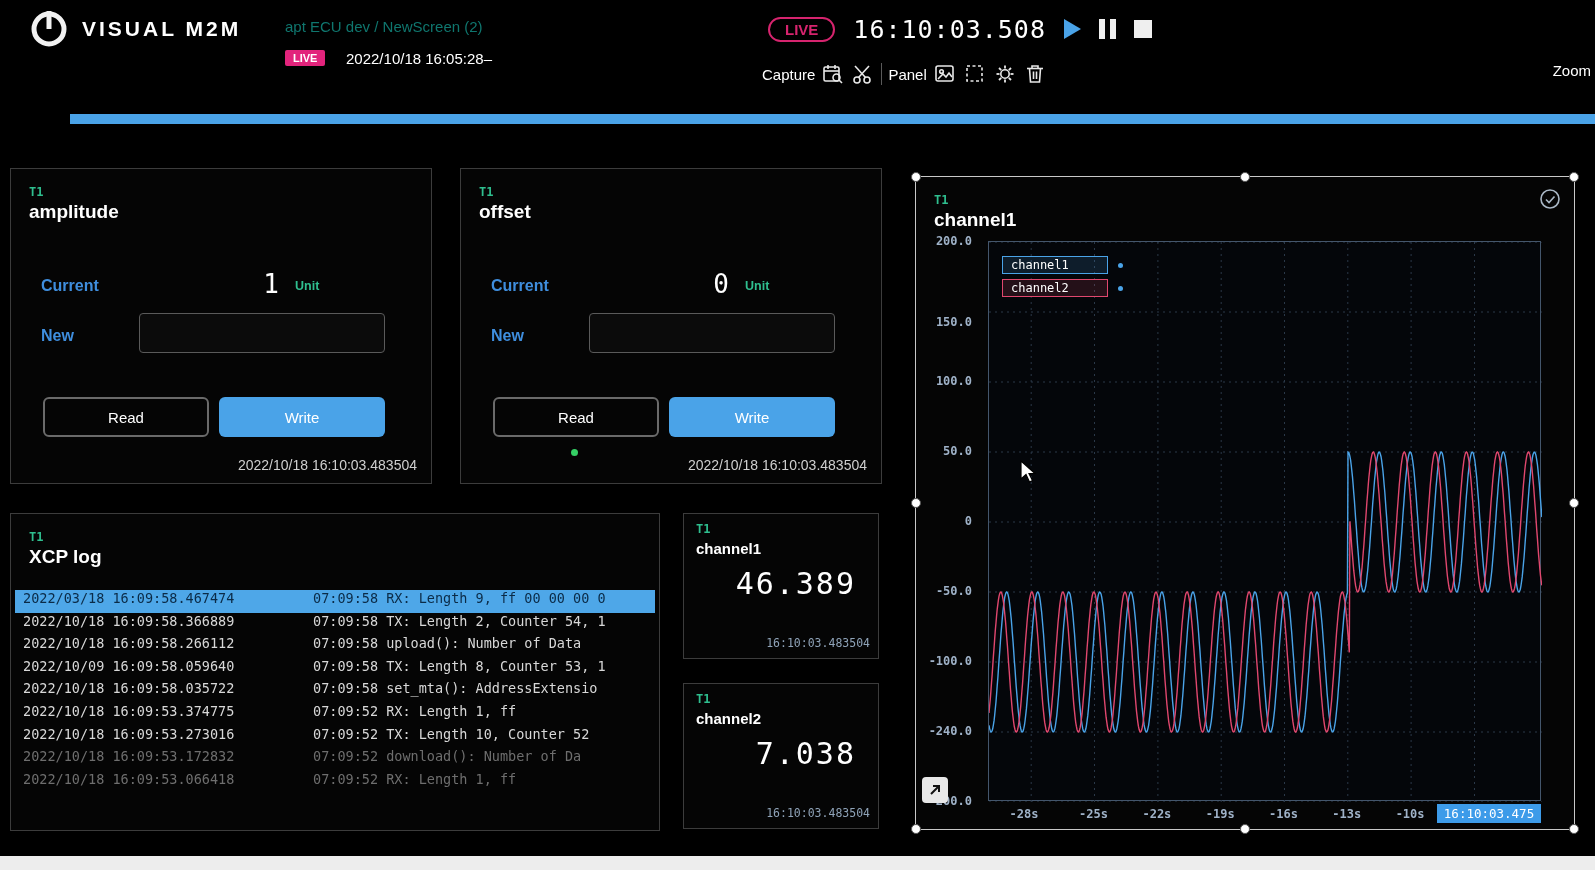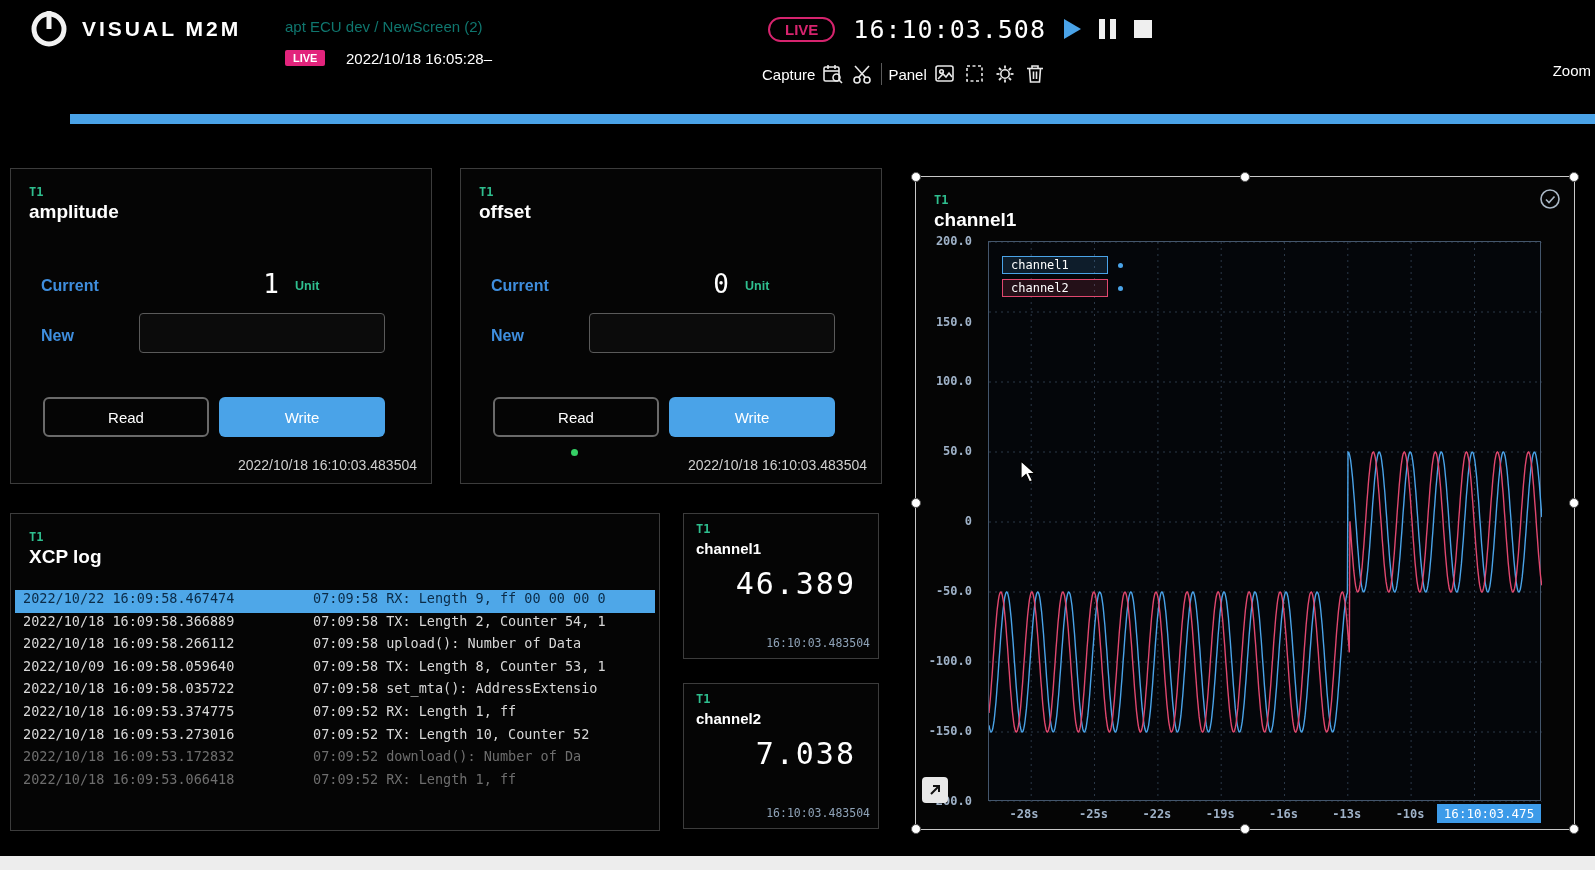--- a/index.html
+++ b/index.html
@@ -182,21 +182,21 @@
     <div class="btn btn-read">Read</div>
     <div class="btn btn-write">Write</div>
     <span class="green-dot"></span>
     <span class="panel-ts">2022/10/18 16:10:03.483504</span>
   </div>
 
   <div class="panel" id="panel-xcp" style="left:10px;top:513px;width:650px;height:318px">
     <span class="tag">T1</span>
     <span class="panel-title">XCP log</span>
     <div id="log-rows">
-        <div class="log-row selected"><span class="log-time">2022/10/22 16:09:58.467474</span><span class="log-msg">07:09:58 RX: Length 9, ff 00 00 00 0</span></div>
+        <div class="log-row selected"><span class="log-time">2022/03/18 16:09:58.467474</span><span class="log-msg">07:09:58 RX: Length 9, ff 00 00 00 0</span></div>
         <div class="log-row"><span class="log-time">2022/10/18 16:09:58.366889</span><span class="log-msg">07:09:58 TX: Length 2, Counter 54, 1</span></div>
         <div class="log-row"><span class="log-time">2022/10/18 16:09:58.266112</span><span class="log-msg">07:09:58 upload(): Number of Data</span></div>
         <div class="log-row"><span class="log-time">2022/10/09 16:09:58.059640</span><span class="log-msg">07:09:58 TX: Length 8, Counter 53, 1</span></div>
         <div class="log-row"><span class="log-time">2022/10/18 16:09:58.035722</span><span class="log-msg">07:09:58 set_mta(): AddressExtensio</span></div>
         <div class="log-row"><span class="log-time">2022/10/18 16:09:53.374775</span><span class="log-msg">07:09:52 RX: Length 1, ff</span></div>
         <div class="log-row"><span class="log-time">2022/10/18 16:09:53.273016</span><span class="log-msg">07:09:52 TX: Length 10, Counter 52</span></div>
         <div class="log-row dimmed"><span class="log-time">2022/10/18 16:09:53.172832</span><span class="log-msg">07:09:52 download(): Number of Da</span></div>
         <div class="log-row dimmed"><span class="log-time">2022/10/18 16:09:53.066418</span><span class="log-msg">07:09:52 RX: Length 1, ff</span></div>
       </div>
   </div>
@@ -234,21 +234,21 @@
     </svg>
 
     <div id="y-labels">
         <div class="ytick" style="top: 0px;">200.0</div>
         <div class="ytick" style="top: 67px; margin-top: 14px;">150.0</div>
         <div class="ytick" style="top: 140px;">100.0</div>
         <div class="ytick" style="top: 210px;">50.0</div>
         <div class="ytick" style="top: 280px;">0</div>
         <div class="ytick" style="top: 350px;">-50.0</div>
         <div class="ytick" style="top: 420px;">-100.0</div>
-        <div class="ytick" style="top: 490px;">-150.0</div>
+        <div class="ytick" style="top: 490px;">-240.0</div>
         <div class="ytick" style="top: 560px;">-200.0</div>
       </div>
 
     <div id="plot">
       <svg width="553" height="560" viewBox="0 0 553 560" preserveAspectRatio="none">
           <line x1="0" x2="553" y1="0.0" y2="0.0" class="gridline"></line>
           <line x1="0" x2="553" y1="70.0" y2="70.0" class="gridline"></line>
           <line x1="0" x2="553" y1="140.0" y2="140.0" class="gridline"></line>
           <line x1="0" x2="553" y1="210.0" y2="210.0" class="gridline"></line>
           <line x1="0" x2="553" y1="280.0" y2="280.0" class="gridline"></line>

